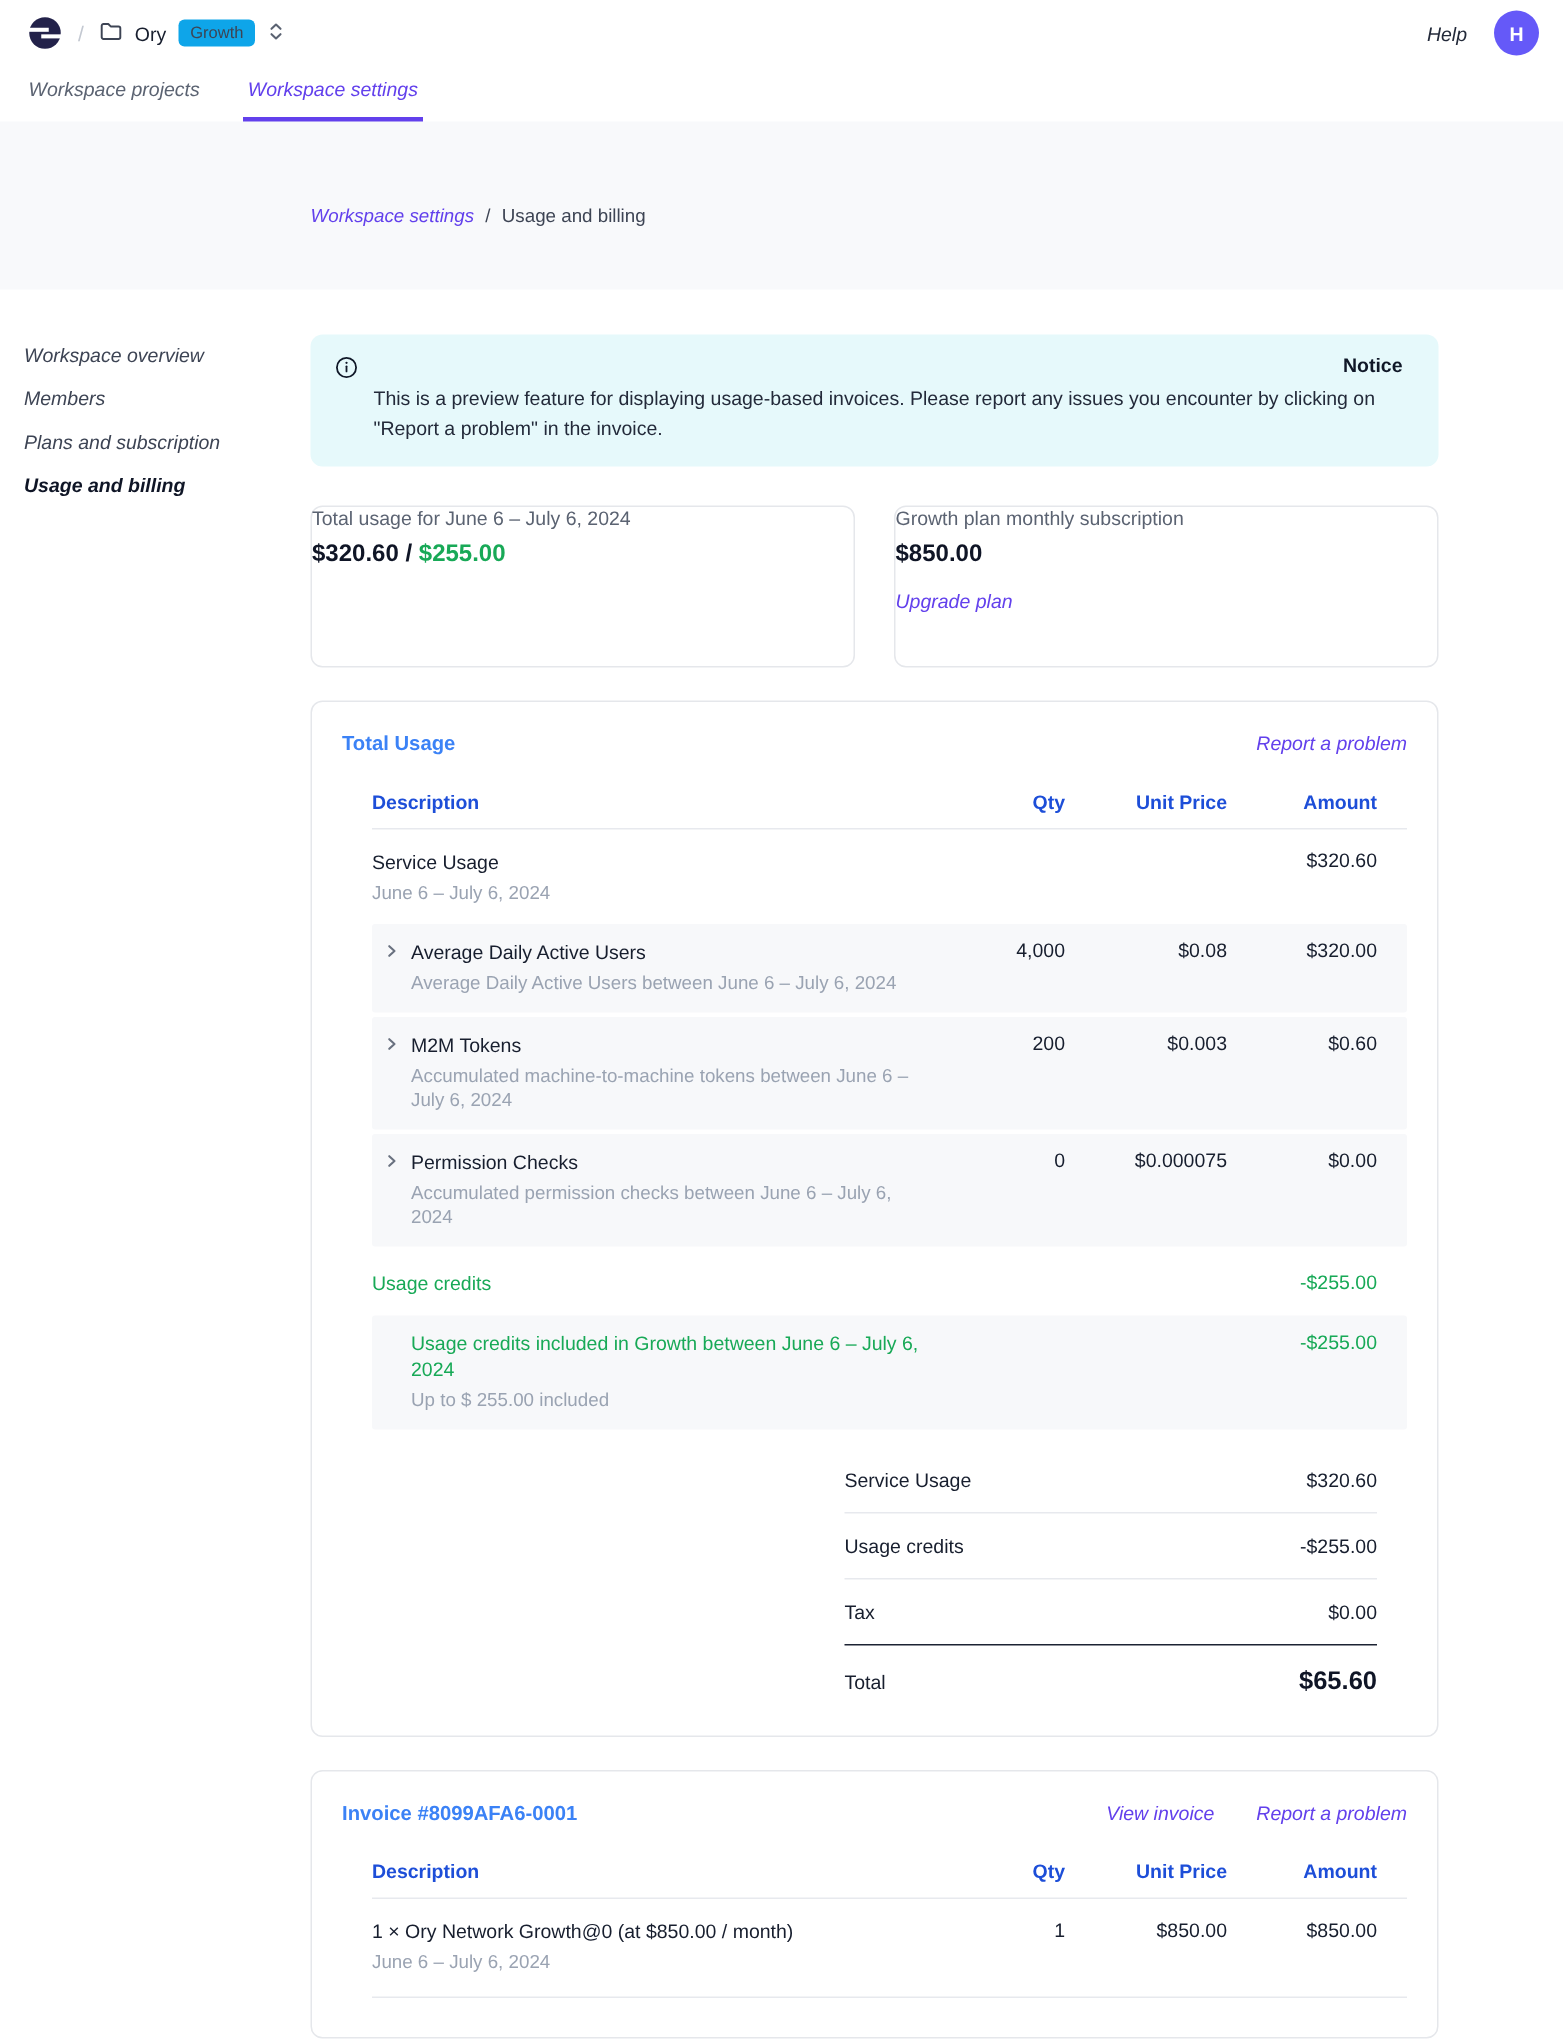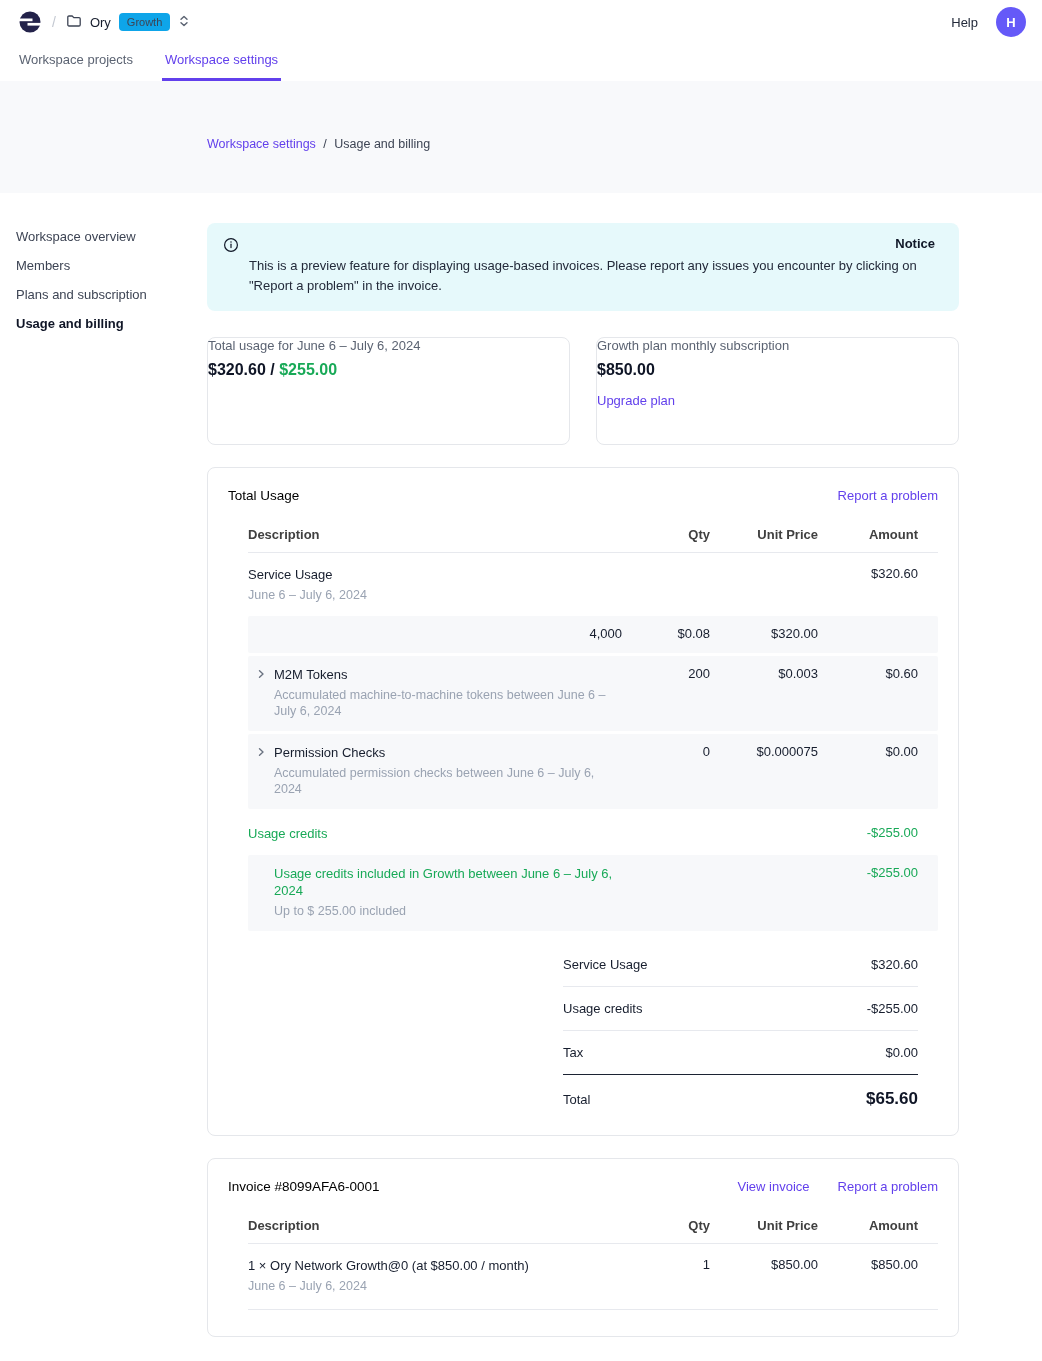--- a/index.html
+++ b/index.html
@@ -4,21 +4,21 @@
 <style>
   * { box-sizing: border-box; margin: 0; padding: 0; }
   html,body { background:#ffffff; }
   body {
     width: 1042px;
     font-family: "Liberation Sans", "DejaVu Sans", sans-serif;
     color: #171e2e;
     font-size: 13px;
     -webkit-font-smoothing: antialiased;
   }
-  a { text-decoration: none; cursor: pointer; }
+  a { text-decoration: none; cursor: pointer; font-style: italic; }
 
   
   .topbar {
     height: 44px;
     display: flex; align-items: center; justify-content: space-between;
     padding: 0 16px 0 18px;
     background: #fff;
   }
   .topbar-left { display: flex; align-items: center; gap: 10px; }
   .logo { display: inline-flex; cursor: pointer; }
@@ -96,34 +96,34 @@
   .card-amount { margin-top: 8px; font-size: 16px; font-weight: 600; color: #0f1526; }
   .card-amount .green { color: #18a957; }
   .card-link { display: inline-block; margin-top: 14px; color: #6240ec; font-size: 13px; }
 
   
   .panel {
     border: 1px solid #e5e7eb; border-radius: 8px;
     padding: 20px 20px 26px; margin-top: 22px;
   }
   .panel-head { display: flex; align-items: center; justify-content: space-between; }
-  .panel-head h2 { font-size: 13.5px; font-weight: 400; color: #000000; }
+  .panel-head h2 { font-size: 13.5px; font-weight: 700; color: #3b82f6; }
   .panel-links { display: flex; gap: 28px; }
   .link { color: #6240ec; font-size: 13px; }
 
   .table { margin-left: 20px; margin-top: 12px; }
   .trow {
     display: grid;
     grid-template-columns: 1fr 72px 92px 84px;
     column-gap: 16px;
     align-items: start;
   }
   .c-num { text-align: right; font-size: 13px; color: #171e2e; }
   .t-head { padding: 12px 20px 10px 0; border-bottom: 1px solid #e7e9ee; }
-  .t-head span { font-size: 13px; color: #404040; font-weight: 600; }
+  .t-head span { font-size: 13px; color: #1d4ed8; font-weight: 600; }
   .t-head .c-desc { text-align: left; }
 
   .group-row { padding: 13px 20px 13px 0; }
   .r-title { font-size: 13px; color: #171e2e; line-height: 17px; }
   .r-sub { font-size: 12.5px; color: #9aa3b2; margin-top: 4px; line-height: 16px; }
   .green-text { color: #18a957 !important; }
 
   .sub-row {
     background: #f7f8fa; border-radius: 2px;
     padding: 10px 20px 12px 8px; margin-bottom: 3px;
@@ -248,20 +248,31 @@
           <div class="c-desc">
             <div class="r-title">Service Usage</div>
             <div class="r-sub">June 6 – July 6, 2024</div>
           </div>
           <span class="c-num"></span>
             <span class="c-num"></span>
           <span class="c-num">$320.60</span>
         </div>
 
         <div class="trow sub-row">
+          <div class="c-desc with-chevron">
+            <span class="chev">
+              <svg width="10" height="10" viewBox="0 0 10 10" fill="none" stroke="#6a7280" stroke-width="1.4" stroke-linecap="round" stroke-linejoin="round">
+                  <path d="M3.5 1.8 7 5 3.5 8.2"></path>
+                </svg>
+            </span>
+            <div>
+              <div class="r-title">Average Daily Active Users</div>
+              <div class="r-sub">Average Daily Active Users between June 6 – July 6, 2024</div>
+            </div>
+          </div>
           <span class="c-num">4,000</span>
           <span class="c-num">$0.08</span>
           <span class="c-num">$320.00</span>
         </div>
 
         <div class="trow sub-row">
           <div class="c-desc with-chevron">
             <span class="chev">
               <svg width="10" height="10" viewBox="0 0 10 10" fill="none" stroke="#6a7280" stroke-width="1.4" stroke-linecap="round" stroke-linejoin="round">
                   <path d="M3.5 1.8 7 5 3.5 8.2"></path>

